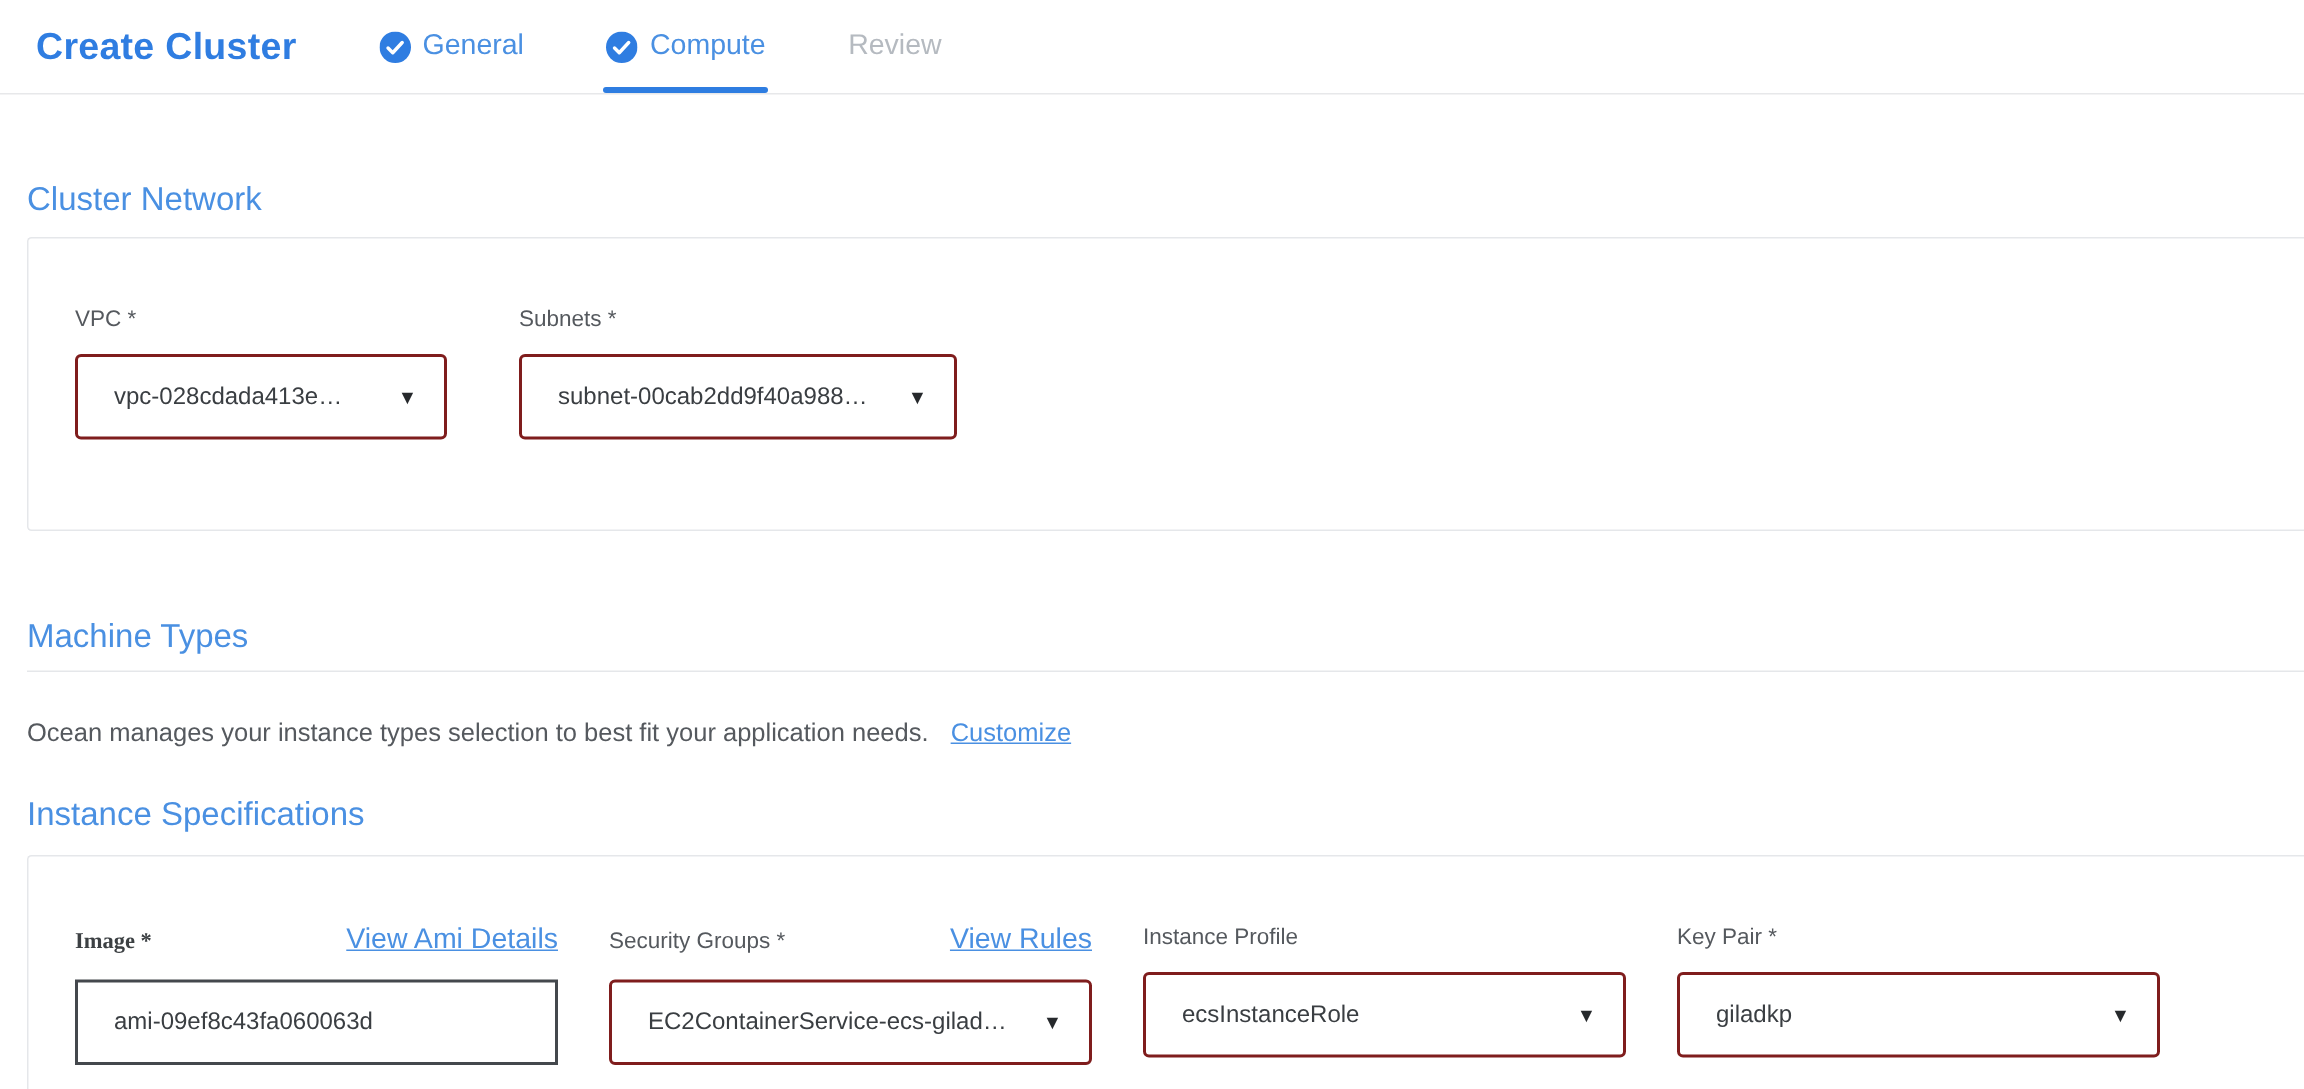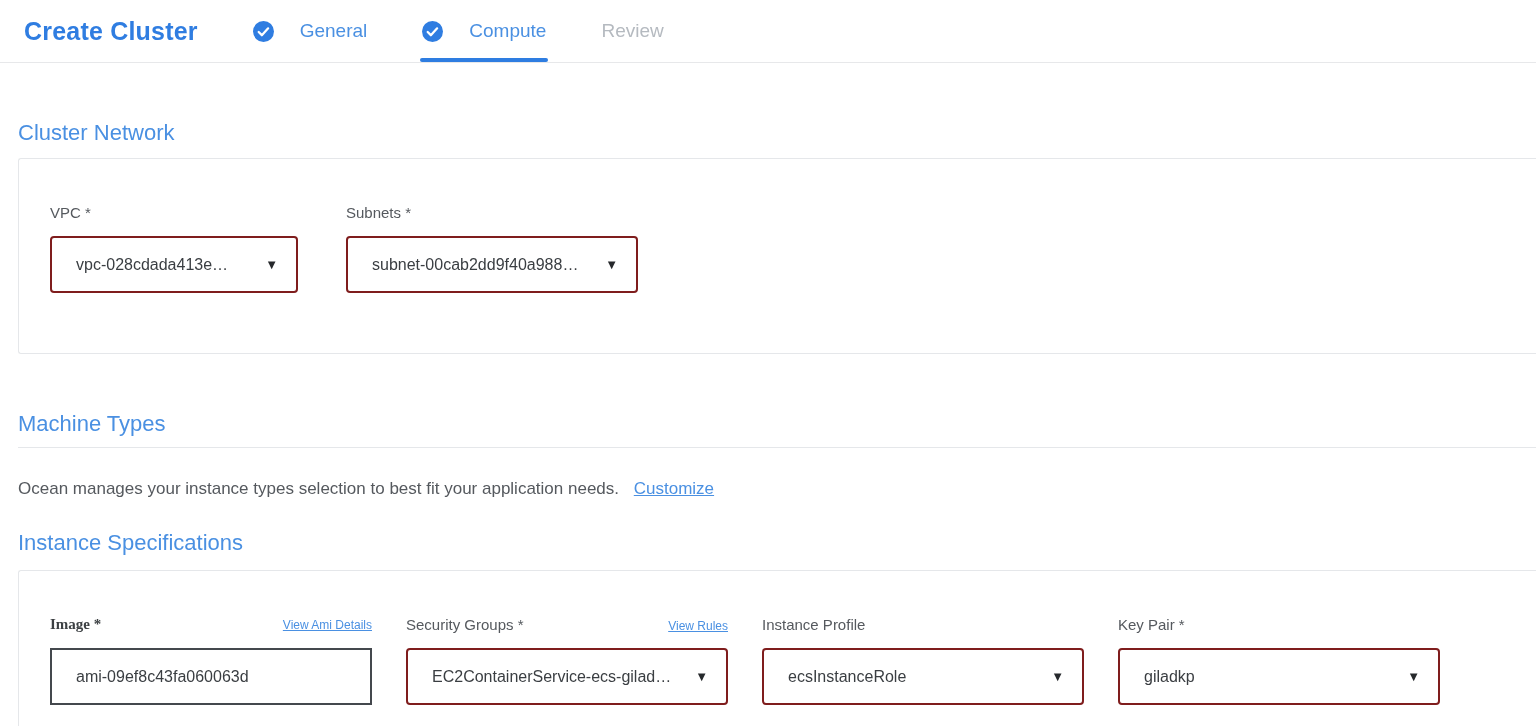--- a/index.html
+++ b/index.html
@@ -4,21 +4,21 @@
 <style>
   * { margin:0; padding:0; box-sizing:border-box; }
   html,body { width:1536px; height:726px; background:#ffffff; overflow:hidden;
               font-family:"Liberation Sans", sans-serif; }
 
   
   .header { position:relative; height:63px; display:flex; align-items:stretch;
             border-bottom:1px solid #e7e8ea; background:#fff; }
   .page-title { align-self:center; margin-left:24px; font-size:25px; font-weight:700;
                 color:#2f7de1; letter-spacing:.2px; }
-  .tab { position:relative; display:flex; align-items:center; gap:26px;
+  .tab { position:relative; display:flex; align-items:center; gap:8px;
          margin-left:55px; cursor:pointer; }
   .tab:first-of-type { margin-left:56px; }
   .tab-label { font-size:19px; color:#4a90e2; }
   .tab.disabled .tab-label { color:#b5bac0; }
   .tab-underline { position:absolute; left:-2px; right:-2px; bottom:0; height:4px;
                    background:#2e7de1; border-radius:2px; }
   .check-icon { width:21px; height:21px; display:block; }
 
   
   .section-title { margin-left:18px; font-size:22px; font-weight:400; color:#4a90e2; }
@@ -37,21 +37,21 @@
   .field + .field { margin-left:48px; }
   .field-w1 { width:248px; }
   .field-w2 { width:292px; }
   .field-w3 { width:322px; }
   .card-specs .field + .field { margin-left:34px; }
 
   .field-label-row { display:flex; justify-content:space-between; align-items:baseline;
                      margin-bottom:15px; }
   .field-label { font-size:15px; color:#55595e; white-space:nowrap; }
   .field-label.bold { font-weight:700; color:#3c4043;font-family:Liberation Serif, serif; }
-  .inline-link { font-size:12px; color:#4a90e2; text-decoration:underline;
+  .inline-link { font-size:19px; color:#4a90e2; text-decoration:underline;
                  white-space:nowrap; cursor:pointer; }
 
   .select-box { display:flex; align-items:center; height:57px; background:#fff;
                 border:2px solid #7f1d1d; border-radius:4px; padding:0 18px 0 24px;
                 cursor:pointer; }
   .select-value { flex:1; font-size:16px; color:#3a3e42; white-space:nowrap;
                   overflow:hidden; }
   .select-arrow { font-size:13px; color:#26292c; margin-left:10px; flex:none; }
 
   .text-input { height:57px; width:100%; background:#fff; border:2px solid #44484d;

